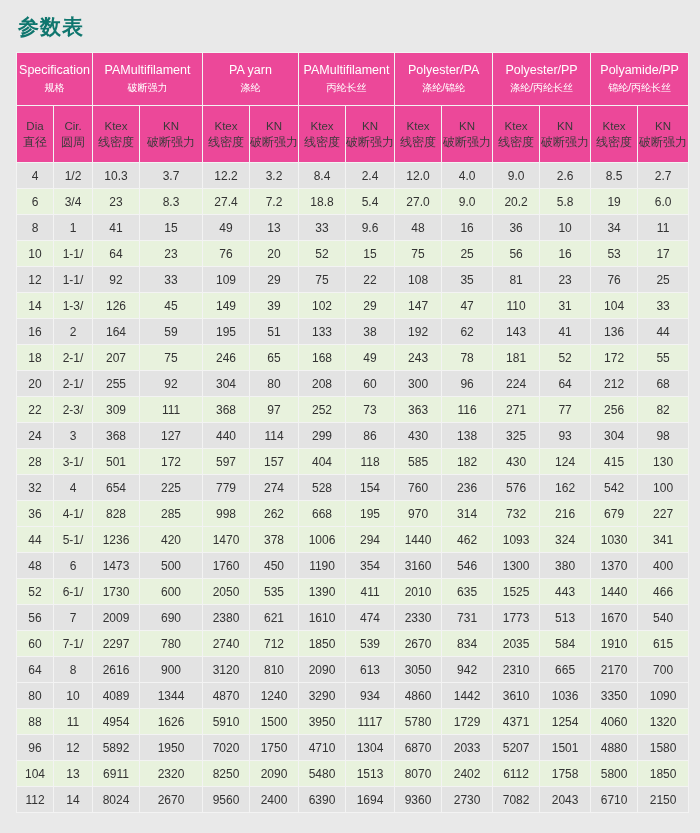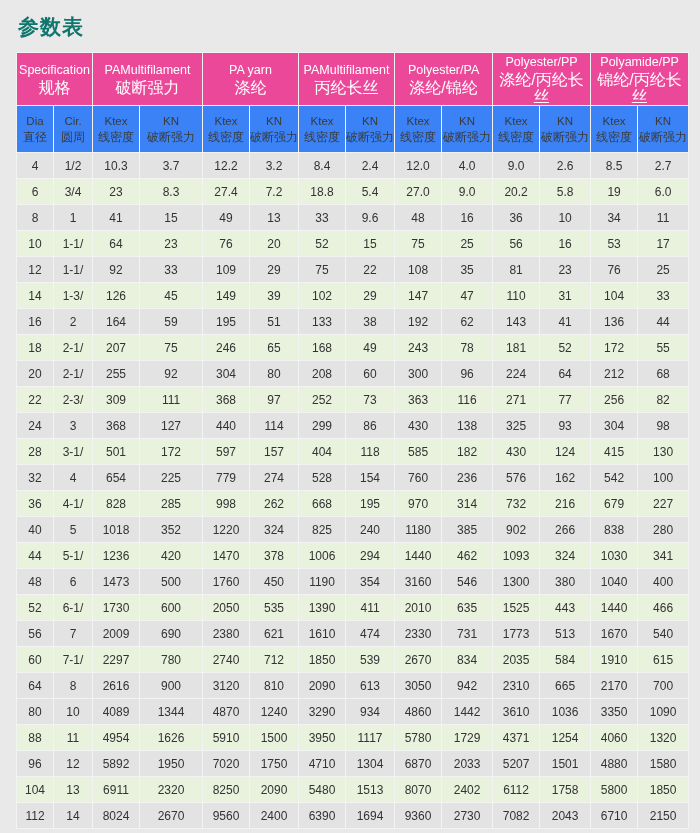--- a/index.html
+++ b/index.html
@@ -50,26 +50,26 @@
   
   th.grp {
     background: #ec4899;
     color: #ffffff;
     height: 52px;
     font-size: 12.5px;
     line-height: 17px;
     padding: 2px 1px;
   }
   th.grp .en { display: block; font-size: 12.5px; white-space: nowrap; overflow: hidden; }
-  th.grp .cn { display: block; font-size: 16px; }
+  th.grp .cn { display: block; font-size: 10px; }
   
   th.sub {
-    background: #3b82f6;
+    background: #ec4899;
     color: #3a3a3a;
-    height: 46px;
+    height: 56px;
     font-size: 11.5px;
     line-height: 16px;
   }
   th.sub .en { display: block; font-size: 11.5px; }
   th.sub .cn { display: block; font-size: 12px; }
   td.cell {
     height: 25px;
     font-size: 12px;
     color: #333333;
     overflow: hidden;
@@ -410,36 +410,20 @@
           <td class="cell">262</td>
           <td class="cell">668</td>
           <td class="cell">195</td>
           <td class="cell">970</td>
           <td class="cell">314</td>
           <td class="cell">732</td>
           <td class="cell">216</td>
           <td class="cell">679</td>
           <td class="cell">227</td>
         </tr>
-        <tr class="odd">
-          <td class="cell">40</td>
-          <td class="cell">5</td>
-          <td class="cell">1018</td>
-          <td class="cell">352</td>
-          <td class="cell">1220</td>
-          <td class="cell">324</td>
-          <td class="cell">825</td>
-          <td class="cell">240</td>
-          <td class="cell">1180</td>
-          <td class="cell">385</td>
-          <td class="cell">902</td>
-          <td class="cell">266</td>
-          <td class="cell">838</td>
-          <td class="cell">280</td>
-        </tr>
         <tr class="even">
           <td class="cell">44</td>
           <td class="cell">5-1/</td>
           <td class="cell">1236</td>
           <td class="cell">420</td>
           <td class="cell">1470</td>
           <td class="cell">378</td>
           <td class="cell">1006</td>
           <td class="cell">294</td>
           <td class="cell">1440</td>
@@ -455,21 +439,21 @@
           <td class="cell">1473</td>
           <td class="cell">500</td>
           <td class="cell">1760</td>
           <td class="cell">450</td>
           <td class="cell">1190</td>
           <td class="cell">354</td>
           <td class="cell">3160</td>
           <td class="cell">546</td>
           <td class="cell">1300</td>
           <td class="cell">380</td>
-          <td class="cell">1040</td>
+          <td class="cell">1370</td>
           <td class="cell">400</td>
         </tr>
         <tr class="even">
           <td class="cell">52</td>
           <td class="cell">6-1/</td>
           <td class="cell">1730</td>
           <td class="cell">600</td>
           <td class="cell">2050</td>
           <td class="cell">535</td>
           <td class="cell">1390</td>

